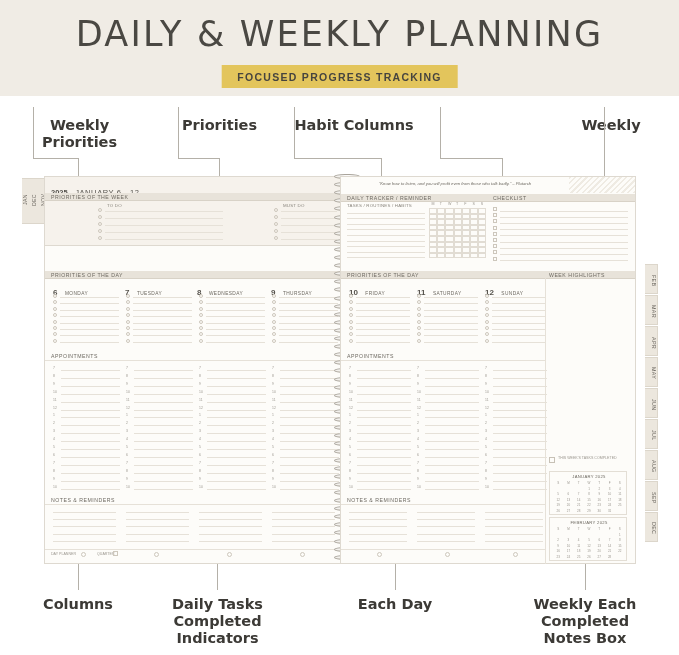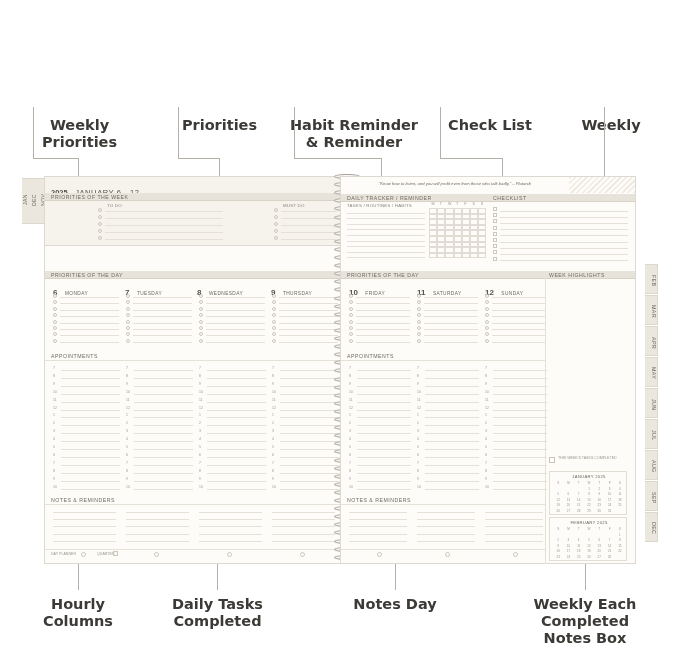--- a/index.html
+++ b/index.html
@@ -237,81 +237,83 @@
   .trackgrid-cell {
     border: 0.5px solid #e1dcd3;
     box-sizing: border-box;
   }
 </style>
 </head>
 <body>
 
 <div class="page">
 
+  <div class="header">
+    <div class="header-title">DAILY &amp; WEEKLY PLANNING</div>
+    <div class="header-badge">FOCUSED PROGRESS TRACKING</div>
+  </div>
 
   <div class="callout" style="left:22px; top:117px; width:115px;">
     <div>Weekly</div>
     <div>Priorities</div>
   </div>
   <div class="leader v" style="left:33px; top:107px; height:52px;"></div>
   <div class="leader h" style="left:33px; top:158px; width:45px;"></div>
   <div class="leader v" style="left:78px; top:158px; height:77px;"></div>
   <div class="dot" style="left:76px; top:233px;"></div>
 
   <div class="callout" style="left:167px; top:117px; width:105px;">
     <div>Priorities</div>
   </div>
   <div class="leader v" style="left:178px; top:107px; height:52px;"></div>
   <div class="leader h" style="left:178px; top:158px; width:41px;"></div>
   <div class="leader v" style="left:219px; top:158px; height:164px;"></div>
   <div class="dot" style="left:217px; top:320px;"></div>
 
   <div class="callout" style="left:288px; top:117px; width:132px;">
-    <div>Habit Reminder</div>
-    <div>&amp; Reminder</div>
+    <div>Habit Columns</div>
   </div>
   <div class="leader v" style="left:294px; top:107px; height:52px;"></div>
   <div class="leader h" style="left:294px; top:158px; width:87px;"></div>
   <div class="leader v" style="left:381px; top:158px; height:60px;"></div>
   <div class="dot" style="left:379px; top:216px;"></div>
 
   <div class="callout" style="left:432px; top:117px; width:116px;">
-    <div>Check List</div>
   </div>
   <div class="leader v" style="left:440px; top:107px; height:52px;"></div>
   <div class="leader h" style="left:440px; top:158px; width:62px;"></div>
   <div class="leader v" style="left:502px; top:158px; height:80px;"></div>
   <div class="dot" style="left:500px; top:236px;"></div>
 
   <div class="callout" style="left:556px; top:117px; width:110px;">
     <div>Weekly</div>
   </div>
   <div class="leader v" style="left:604px; top:107px; height:52px;"></div>
   <div class="leader h" style="left:604px; top:158px; width:1px;"></div>
   <div class="leader v" style="left:604px; top:158px; height:176px;"></div>
   <div class="dot" style="left:602px; top:332px;"></div>
 
   <div class="callout" style="left:22px; top:596px; width:112px;">
-    <div>Hourly</div>
     <div>Columns</div>
   </div>
   <div class="dot" style="left:76px; top:552px;"></div>
   <div class="leader v" style="left:78px; top:555px; height:18px;"></div>
   <div class="leader h" style="left:78px; top:573px; width:0px;"></div>
   <div class="leader v" style="left:78px; top:573px; height:17px;"></div>
 
   <div class="callout" style="left:150px; top:596px; width:135px;">
     <div>Daily Tasks</div>
     <div>Completed</div>
+    <div>Indicators</div>
   </div>
   <div class="dot" style="left:215px; top:552px;"></div>
   <div class="leader v" style="left:217px; top:555px; height:35px;"></div>
 
   <div class="callout" style="left:340px; top:596px; width:110px;">
-    <div>Notes Day</div>
+    <div>Each Day</div>
   </div>
   <div class="dot" style="left:393px; top:522px;"></div>
   <div class="leader v" style="left:395px; top:525px; height:65px;"></div>
 
   <div class="callout" style="left:505px; top:596px; width:160px;">
     <div>Weekly Each</div>
     <div>Completed</div>
     <div>Notes Box</div>
   </div>
   <div class="dot" style="left:583px; top:458px;"></div>

